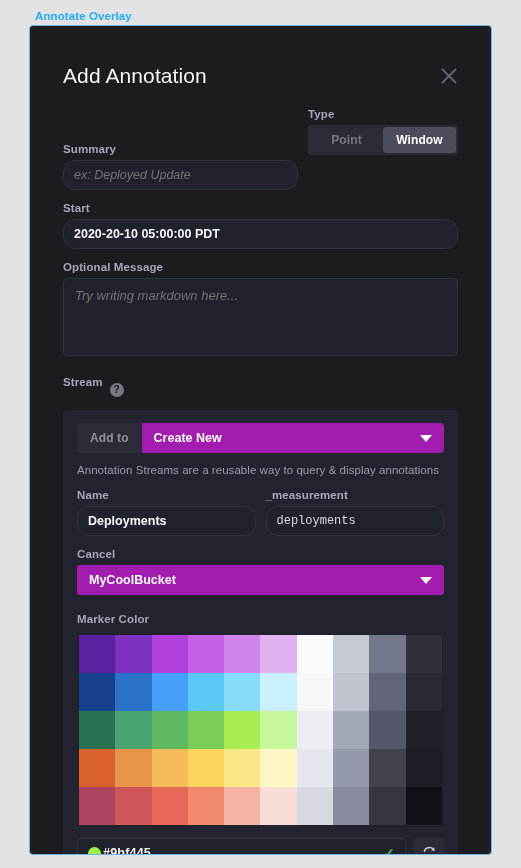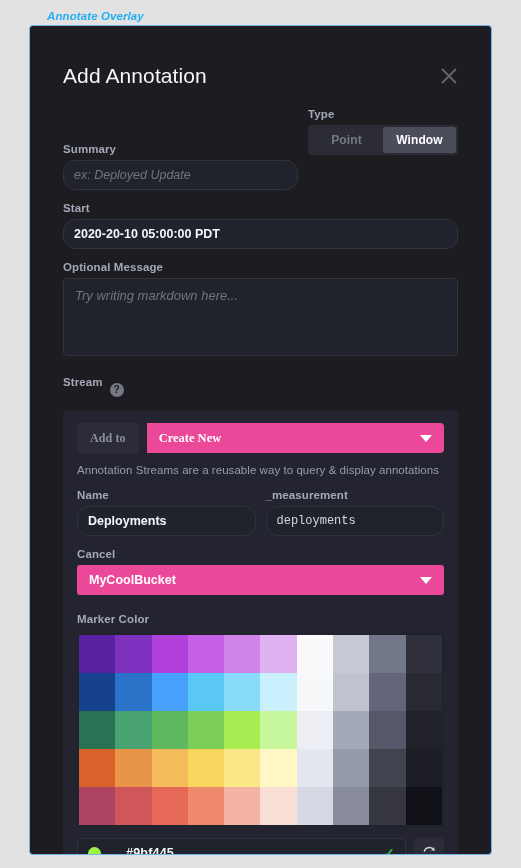--- a/index.html
+++ b/index.html
@@ -5,26 +5,25 @@
   * { box-sizing: border-box; margin: 0; padding: 0; }
   html, body {
     width: 521px; height: 868px;
     background: #e2e2e2;
     font-family: "Liberation Sans", sans-serif;
     overflow: hidden;
   }
 
   .overlay-label {
     position: absolute;
-    left: 47px; top: 10px;
+    left: 35px; top: 10px;
     font-size: 11.5px;
     font-weight: 700;
     color: #22adf6;
     letter-spacing: 0.1px;
-    font-style: italic;
   }
 
   .modal {
     position: absolute;
     left: 29px; top: 25px;
     width: 463px; height: 830px;
     background: #1c1c21;
     border: 1.5px solid #6fb6e8;
     border-radius: 4px;
     overflow: hidden;
@@ -162,37 +161,37 @@
     cursor: pointer;
     line-height: 1;
   }
 
   .stream-panel {
     background: #232430;
     border-radius: 4px;
     padding: 13px 14px 14px 14px;
   }
 
-  .addto-row { display: flex; align-items: stretch; gap: 8px; font-family: Liberation Serif, serif; }
+  .addto-row { display: flex; align-items: stretch; gap: 0; }
   .addto-tag {
     background: #2b2c38;
     color: #8e909c;
     font-size: 12px;
     font-weight: 700;
     border-radius: 4px 0 0 4px;
     padding: 0 13px;
     height: 30px;
     display: flex;
     align-items: center;
     letter-spacing: 0.1px;
   }
   .dropdown {
     flex: 1;
     height: 30px;
-    background: #ec4899;
+    background: #a21caf;
     border-radius: 0 4px 4px 0;
     display: flex;
     align-items: center;
     justify-content: space-between;
     padding: 0 12px;
     color: #ffffff;
     font-size: 12.5px;
     font-weight: 700;
     cursor: pointer;
   }
@@ -231,21 +230,21 @@
   }
   .hex-input {
     flex: 1;
     height: 30px;
     background: #20222c;
     border: 1px solid #31333d;
     border-radius: 4px;
     display: flex;
     align-items: center;
     padding: 0 10px;
-    gap: 25px;
+    gap: 2px;
   }
   .hex-dot {
     width: 13px; height: 13px;
     border-radius: 50%;
     flex: 0 0 13px;
   }
   .hex-text {
     flex: 1;
     color: #f6f6f8;
     font-size: 12.5px;

